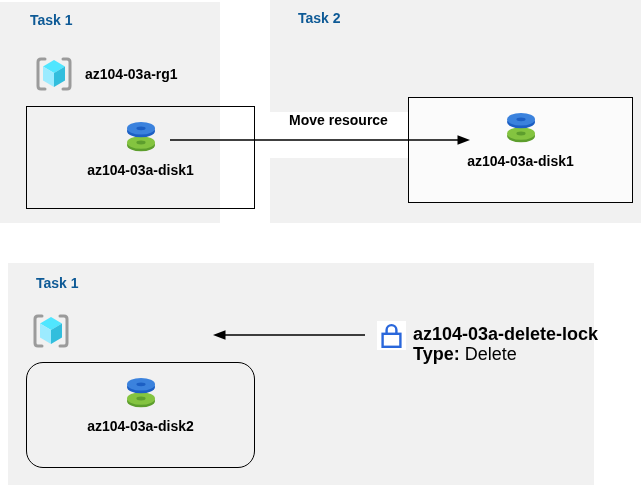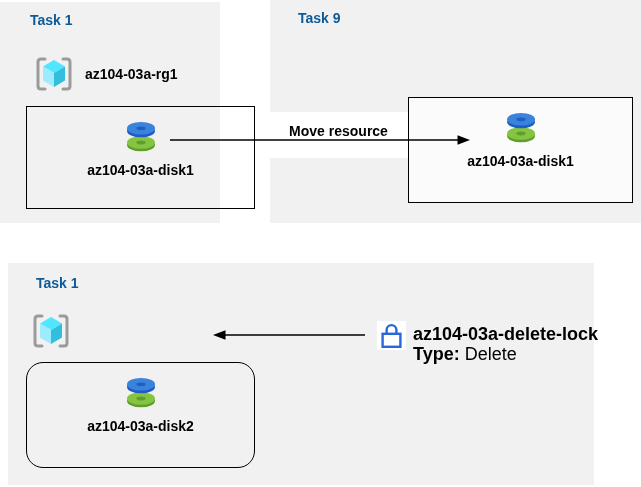--- a/index.html
+++ b/index.html
@@ -73,21 +73,21 @@
 
   #move-label-box {
     position: absolute;
     left: 269px; top: 112px;
     width: 139px; height: 46px;
     background: #ffffff;
     display: flex;
     justify-content: center;
   }
   #move-label-box .move-text {
-    margin-top: 11px;
+    margin-top: 0;
     font-size: 14px;
     font-weight: bold;
     color: #000000;
     white-space: nowrap;
   }
 
   #arrow-overlay {
     position: absolute;
     left: 0; top: 0;
     width: 641px; height: 487px;
@@ -138,21 +138,21 @@
         <ellipse cx="18" cy="21.5" rx="4.6" ry="1.9" fill="#5d9e2d"></ellipse>
         <ellipse cx="18" cy="10" rx="14" ry="6.3" fill="#1c5fc4"></ellipse>
         <ellipse cx="18" cy="7.3" rx="14" ry="6.3" fill="#3b82dd"></ellipse>
         <ellipse cx="18" cy="7.3" rx="4.6" ry="1.9" fill="#1c5fc4"></ellipse>
       </svg>
       <div class="resource-label">az104-03a-disk1</div>
     </div>
   </div>
 
   <div class="panel" id="panel-task2">
-    <div class="task-title">Task 9</div>
+    <div class="task-title">Task 2</div>
 
 
     <div class="resource-box">
       <svg class="disk-icon" viewBox="0 0 36 31">
         <ellipse cx="18" cy="24" rx="14" ry="6.3" fill="#5d9e2d"></ellipse>
         <ellipse cx="18" cy="21.5" rx="14" ry="6.3" fill="#84c440"></ellipse>
         <ellipse cx="18" cy="21.5" rx="4.6" ry="1.9" fill="#5d9e2d"></ellipse>
         <ellipse cx="18" cy="10" rx="14" ry="6.3" fill="#1c5fc4"></ellipse>
         <ellipse cx="18" cy="7.3" rx="14" ry="6.3" fill="#3b82dd"></ellipse>
         <ellipse cx="18" cy="7.3" rx="4.6" ry="1.9" fill="#1c5fc4"></ellipse>

